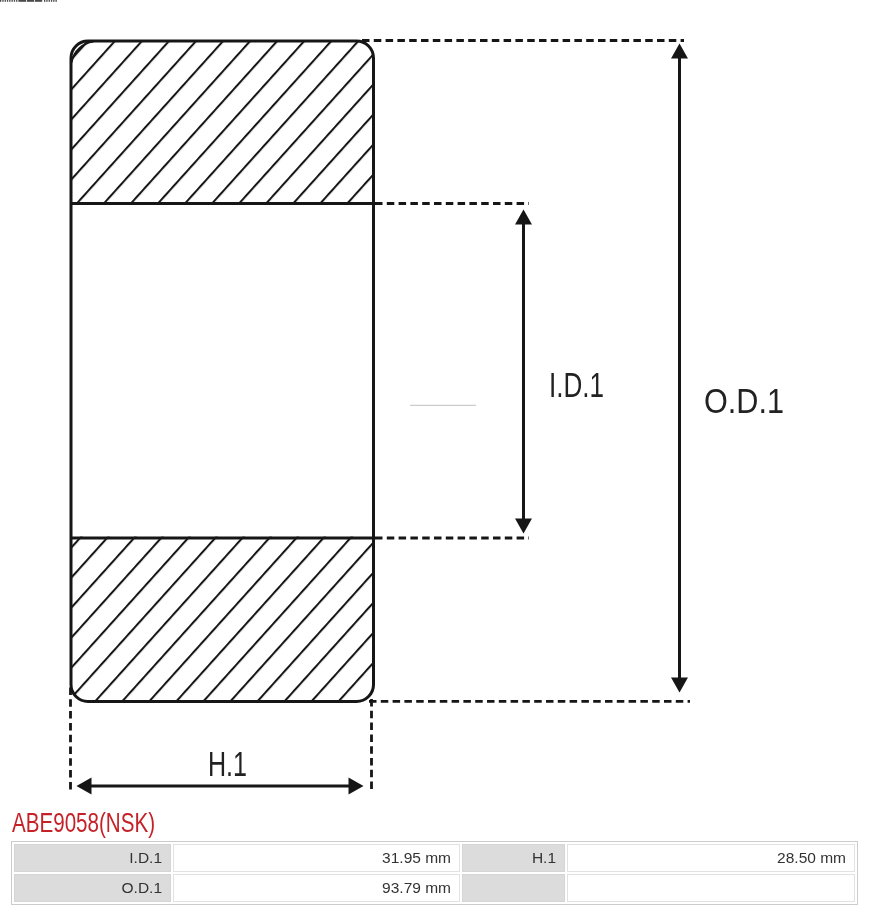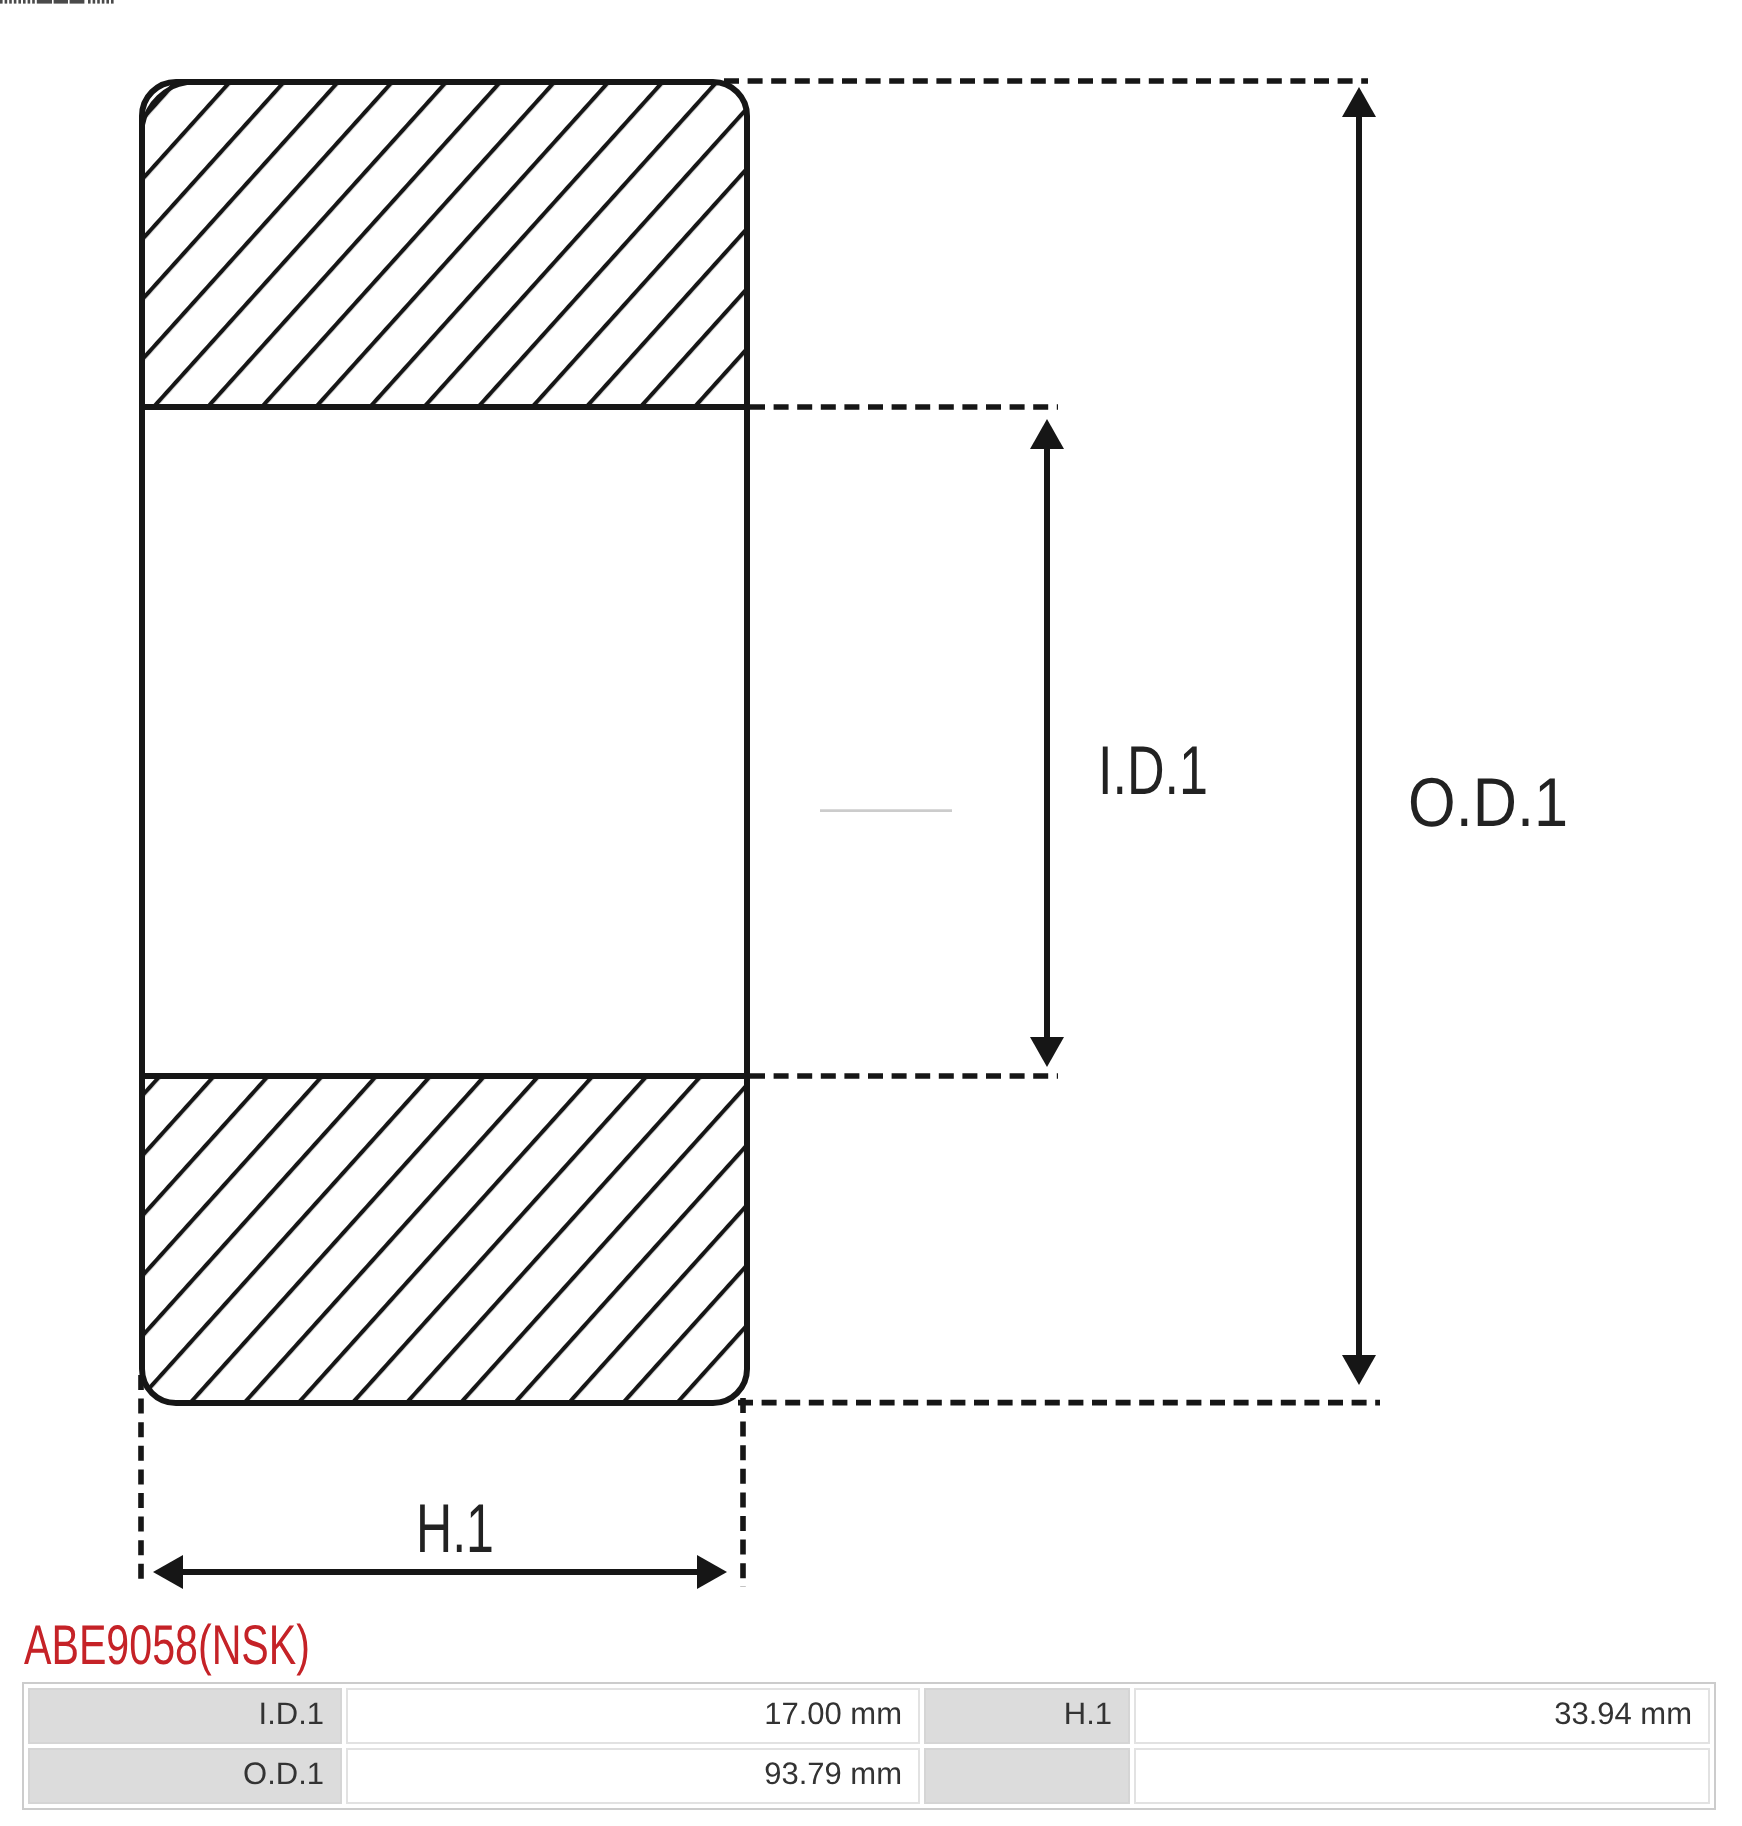--- a/index.html
+++ b/index.html
@@ -106,23 +106,23 @@
   <colgroup>
       <col style="width:157px">
       <col style="width:287px">
       <col style="width:103px">
       <col style="width:288px">
     </colgroup>
   <tbody>
 
   <tr>
     <td class="g">I.D.1</td>
-    <td>17.00 mm</td>
+    <td>31.95 mm</td>
     <td class="g">H.1</td>
-    <td>33.94 mm</td>
+    <td>28.50 mm</td>
   </tr>
 
   <tr>
     <td class="g">O.D.1</td>
     <td>93.79 mm</td>
     <td class="g"></td>
     <td></td>
   </tr>
   </tbody>
 </table>

